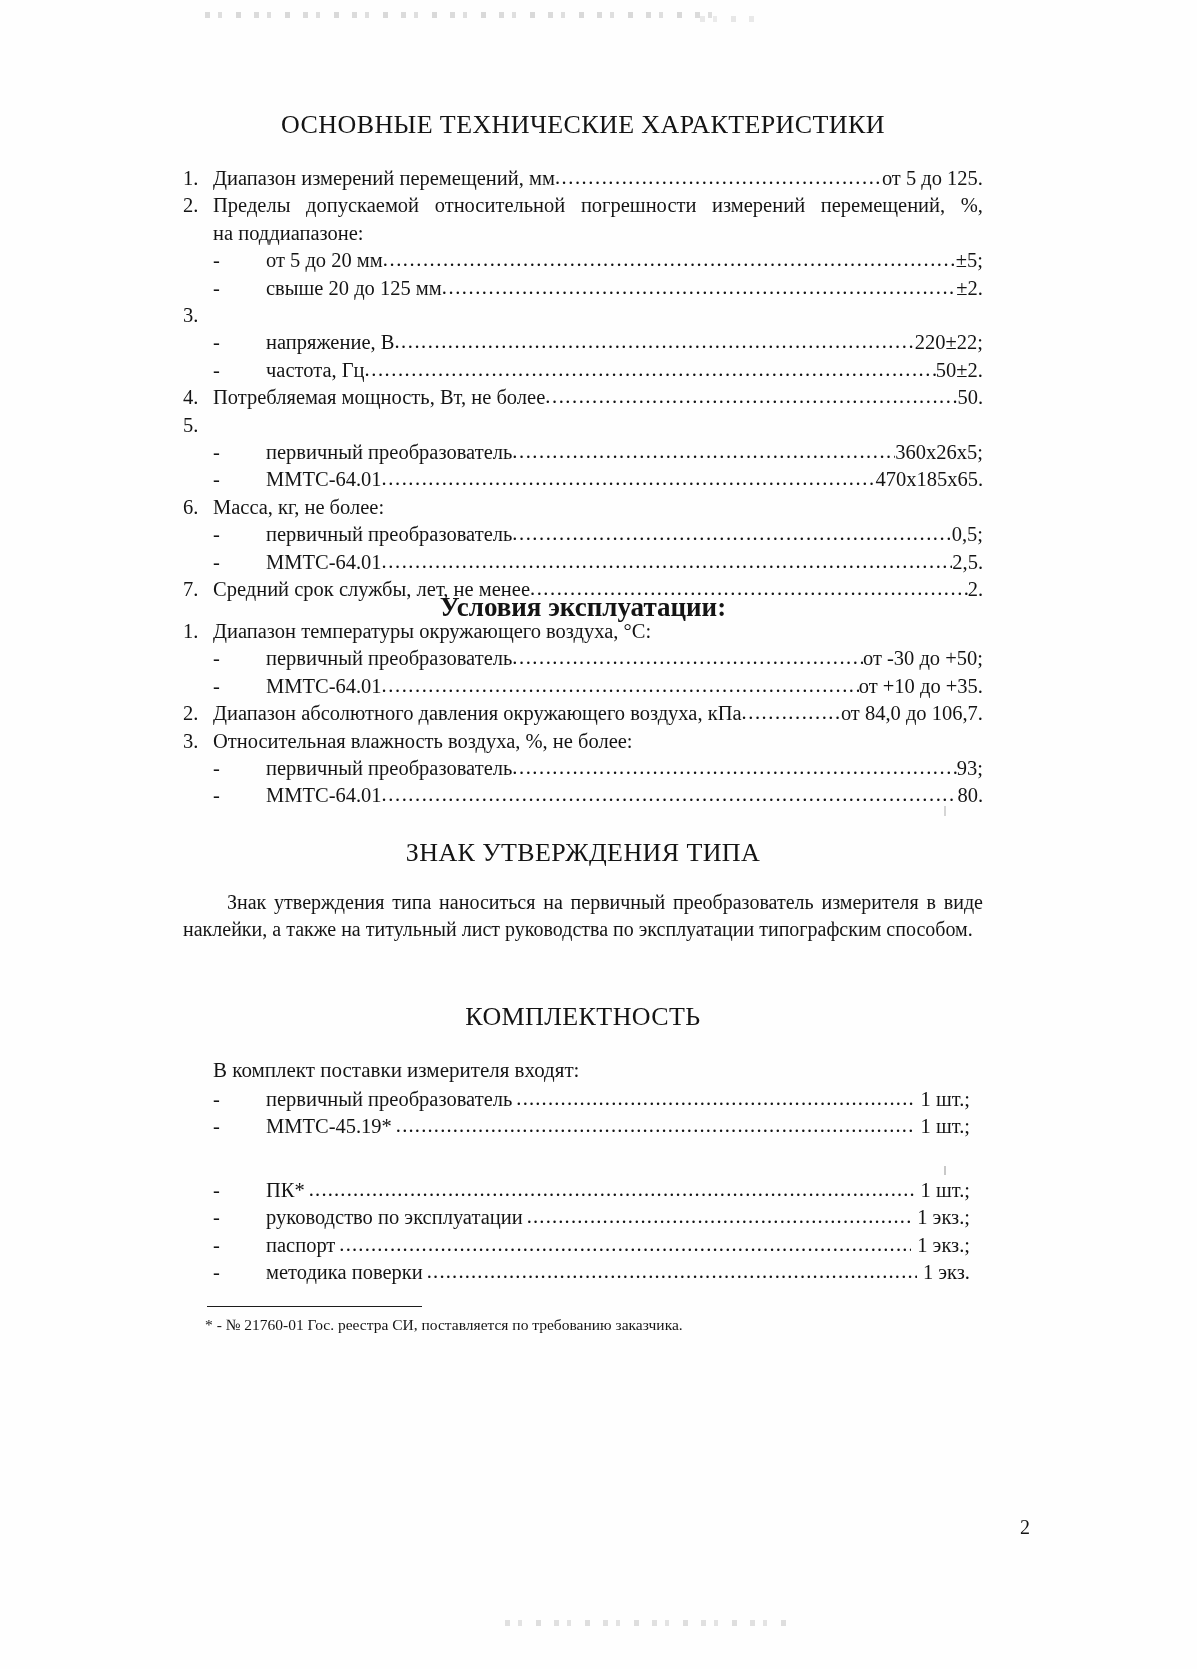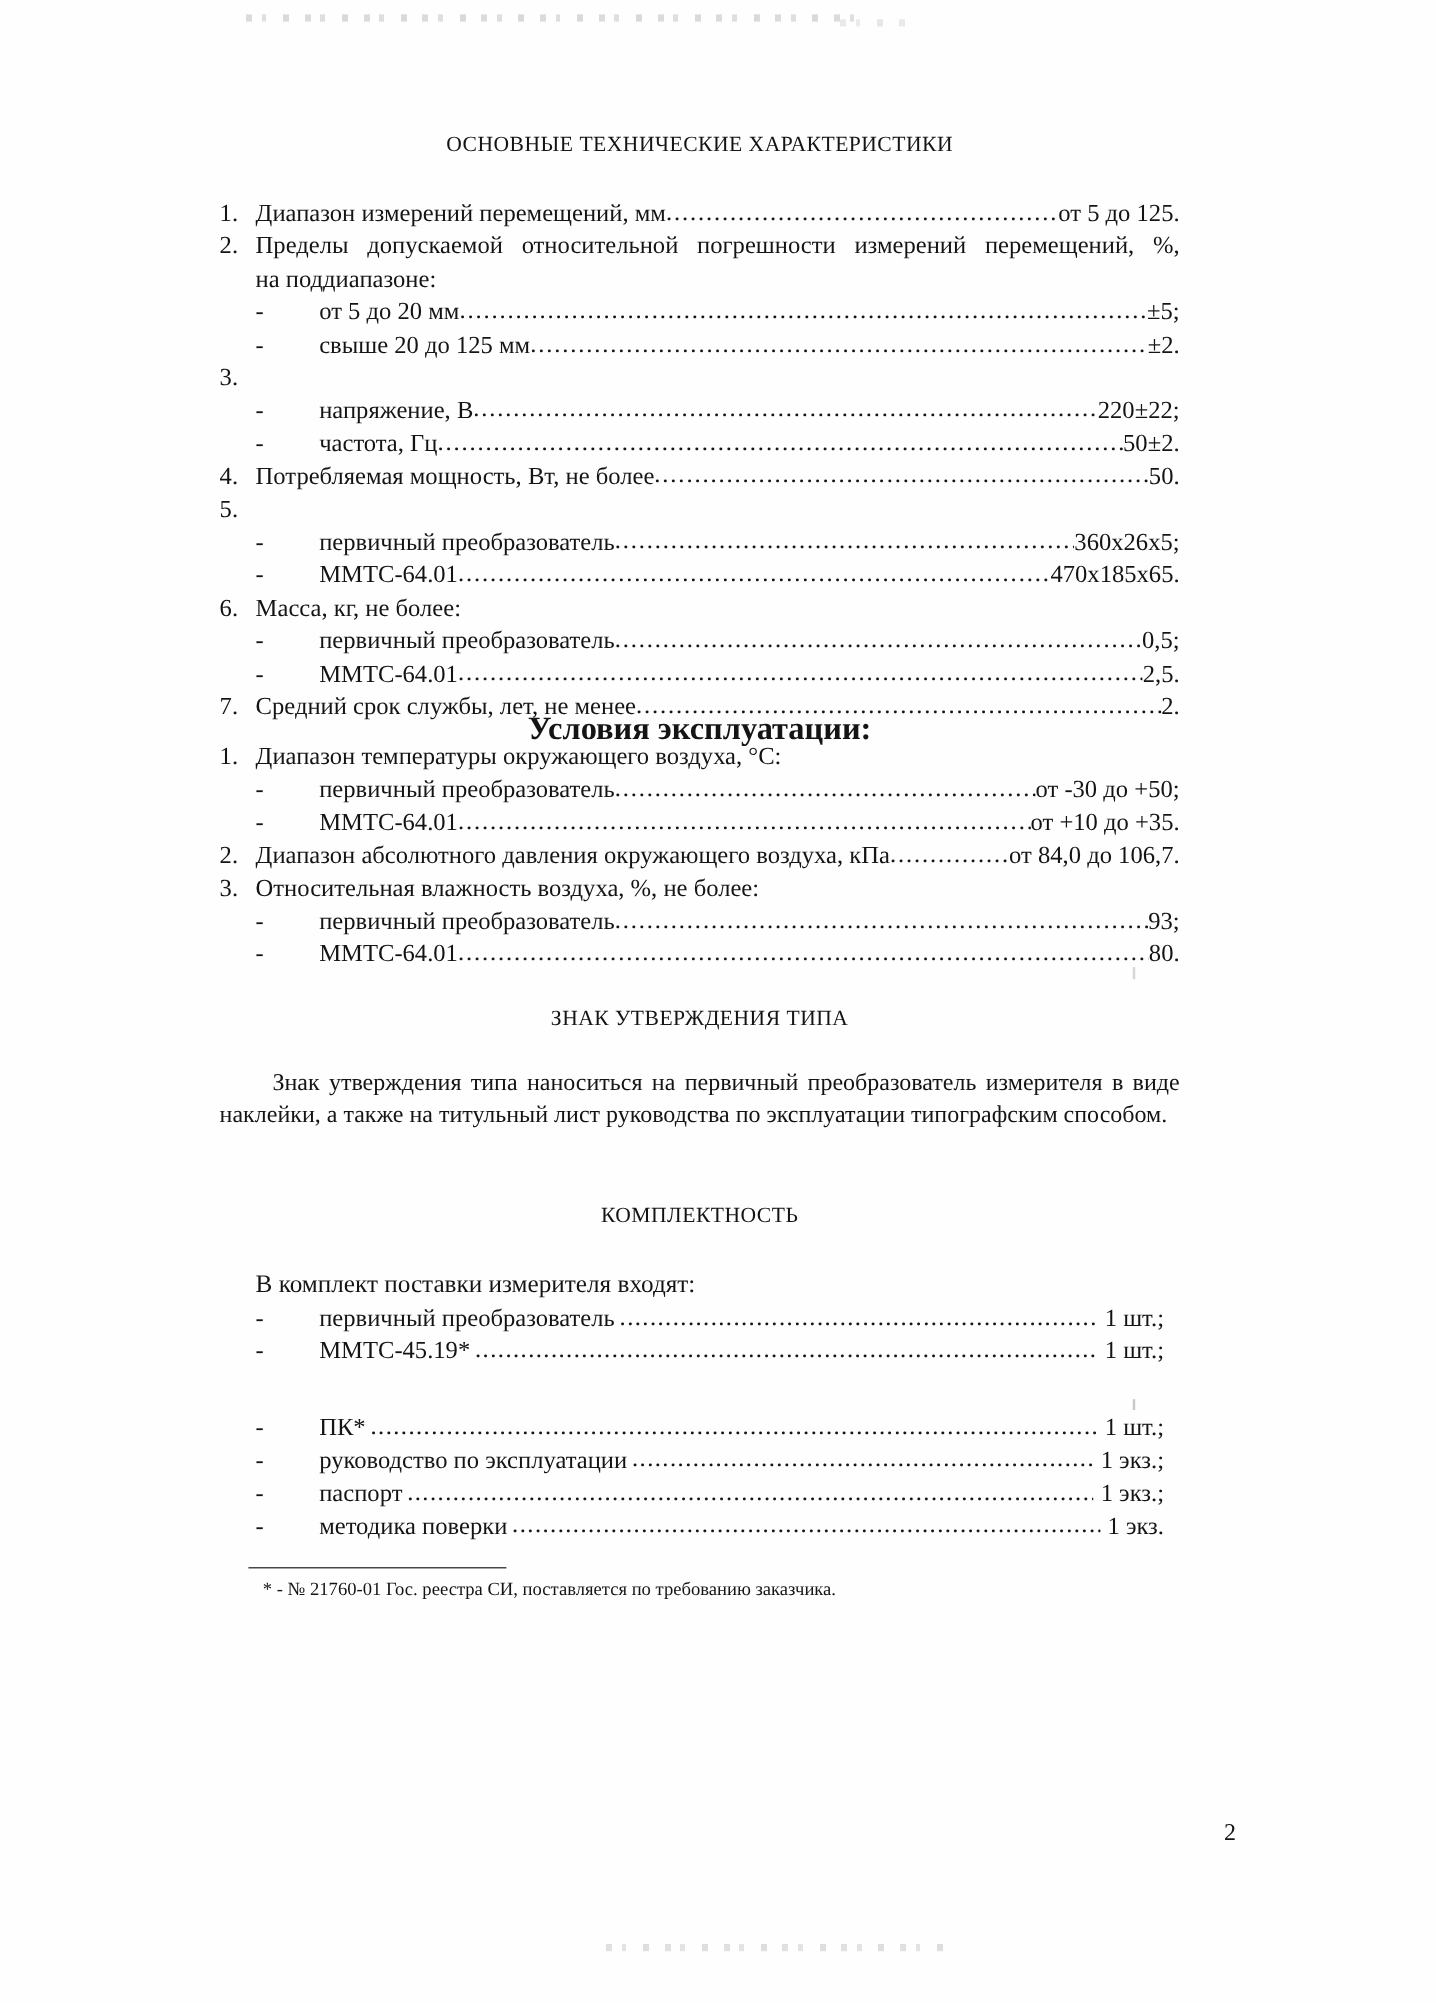--- a/index.html
+++ b/index.html
@@ -13,21 +13,21 @@
   
   .scan-noise{position:absolute;height:6px;opacity:.30;
     background:repeating-linear-gradient(90deg,#8d8d8d 0 5px,transparent 5px 13px,#9a9a9a 13px 17px,transparent 17px 31px,#858585 31px 36px,transparent 36px 49px);
     filter:blur(.4px);}
   .scan-noise.top{left:205px;top:12px;width:520px;}
   .scan-noise.top2{left:700px;top:16px;width:60px;opacity:.18;}
   .scan-noise.bottom{left:505px;top:1620px;width:285px;opacity:.26;}
   .edge-tick{position:absolute;width:2px;height:10px;background:#b9b9b9;opacity:.6;}
 
   h1.sec-title{
-    font-size:18px;font-weight:400;text-align:center;
+    font-size:26px;font-weight:400;text-align:center;
     letter-spacing:.4px;margin:0;padding:0;
   }
   .title-1{position:absolute;left:183px;top:110px;width:800px;}
   .title-2{position:absolute;left:183px;top:838px;width:800px;}
   .title-3{position:absolute;left:183px;top:1002px;width:800px;}
 
   .list{position:absolute;left:183px;width:800px;font-size:20.5px;line-height:27.4px;}
   .list-1{top:165px;}
   .list-2{top:618px;}
 
@@ -64,21 +64,21 @@
   }
   .para-1{top:889px;}
 
   .kit-intro{position:absolute;left:213px;top:1058px;font-size:21px;}
   .kit-list{position:absolute;left:213px;top:1086px;width:757px;font-size:20.5px;line-height:27.4px;}
   .kit-list .leader::before{letter-spacing:1.2px;}
   .kit-list .val{padding-left:6px;}
   .kit-list .lbl{padding-right:4px;}
 
   .fn-rule{position:absolute;left:207px;top:1306px;width:215px;height:0;border-top:1.6px solid #1c1c1c;}
-  .footnote{position:absolute;left:219px;top:1314px;font-size:15.5px;line-height:21px;}
+  .footnote{position:absolute;left:205px;top:1314px;font-size:15.5px;line-height:21px;}
 
   .page-num{position:absolute;left:1020px;top:1516px;font-size:20px;}
 
   .speck{position:absolute;background:#9b9b9b;opacity:.55;}
 </style>
 </head>
 <body>
 
 <div class="page">
 

